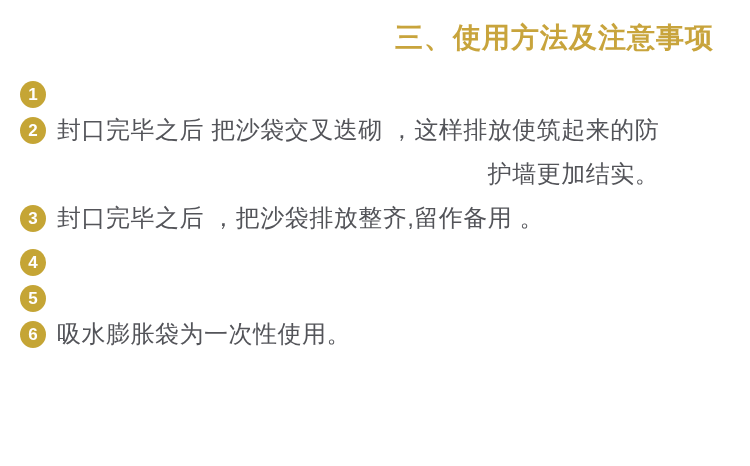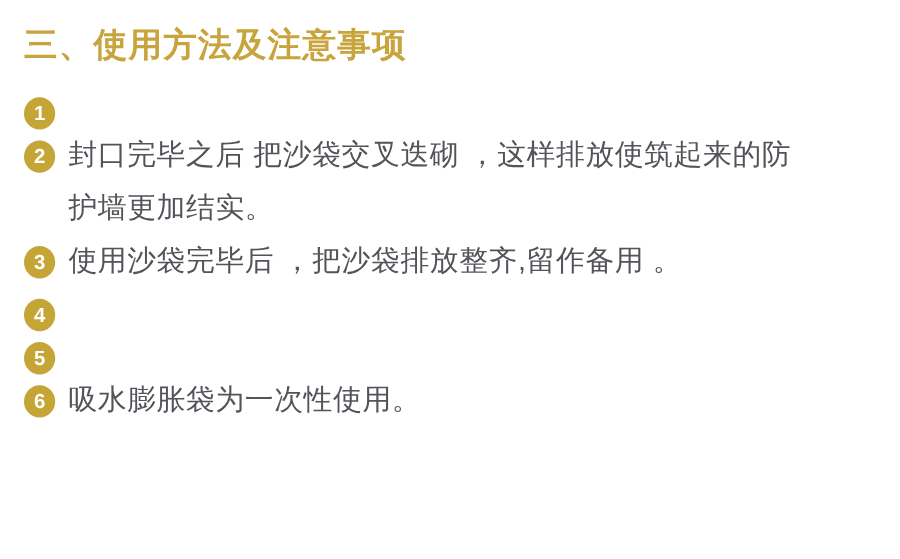--- a/index.html
+++ b/index.html
@@ -4,20 +4,21 @@
 <style>
   * { margin: 0; padding: 0; box-sizing: border-box; }
   html, body { background: #ffffff; }
   .page {
     position: relative;
     width: 714px;
     height: 466px;
     background: #ffffff;
     overflow: hidden;
     font-family: "Liberation Sans", "DejaVu Sans", sans-serif;
+    text-align: right;
   }
   .page-title {
     margin: 22px 0 0 20px;
     font-size: 28px;
     line-height: 32px;
     font-weight: bold;
     color: #C8A43C;
     letter-spacing: 1px;
   }
   .instruction-list {
@@ -79,21 +80,21 @@
         <span class="text-line">封口完毕之后  把沙袋交叉迭砌 ，这样排放使筑起来的防</span>
         <span class="text-line">护墙更加结实。</span>
       </div>
     </div>
 
     <div class="instruction-item">
       <span class="item-badge">
         <span>3</span>
       </span>
       <div class="item-text">
-        <span class="text-line">使用沙袋完毕后 ，把沙袋排放整齐,留作备用 。</span>
+        <span class="text-line">封口完毕之后 ，把沙袋排放整齐,留作备用 。</span>
       </div>
     </div>
 
     <div class="instruction-item">
       <span class="item-badge">
         <span>4</span>
       </span>
     </div>
 
     <div class="instruction-item">

